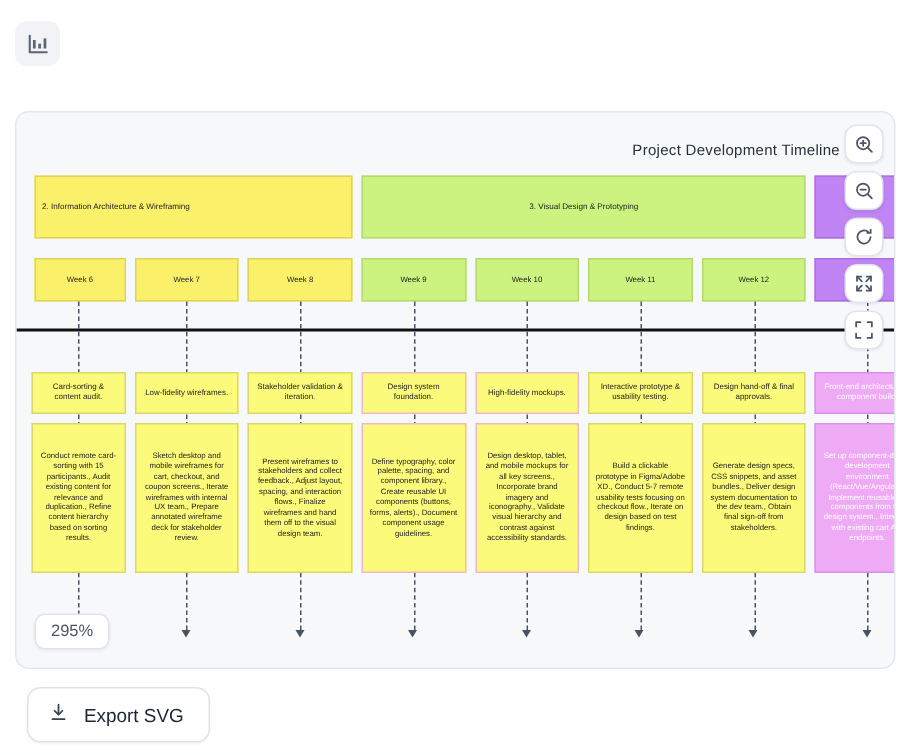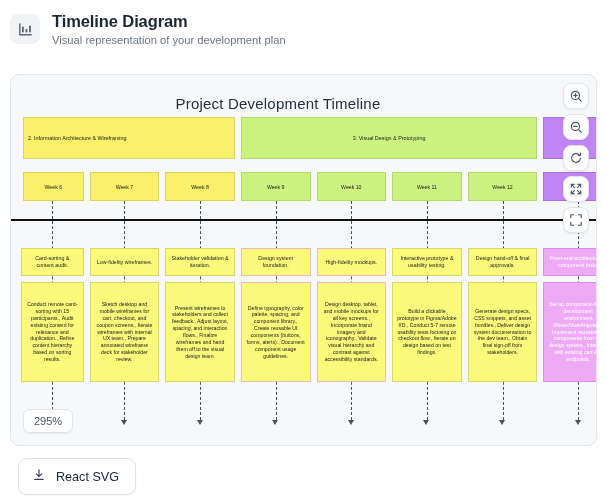--- a/index.html
+++ b/index.html
@@ -52,24 +52,24 @@
     overflow: hidden;
   }
   .canvas {
     position: absolute;
     inset: 0;
   }
 
   
   .diagram-title {
     position: absolute;
-    left: 0; right: 15px;
+    left: 0; right: 0;
     top: 20px;
-    text-align: center;
-    font-size: 15px;
+    text-align: right;
+    font-size: 10px;
     color: #25303f;
     letter-spacing: 0.2px;
     padding-right: 36px;
   }
 
   
   .phase-row { position: absolute; left: 0; right: 0; top: 42px; height: 42px; }
   .phase {
     position: absolute;
     top: 0; height: 42px;
@@ -187,24 +187,20 @@
 <body>
 
 <div class="page-header">
   <div class="header-icon-box">
     <svg width="17" height="17" viewBox="0 0 24 24" fill="none" stroke="#5b6576" stroke-width="2" stroke-linecap="round" stroke-linejoin="round">
       <path d="M4 4v15.5h16"></path>
       <rect x="7" y="8" width="2.6" height="8" fill="#5b6576" stroke="none"></rect>
       <rect x="12" y="11.5" width="2.6" height="4.5" fill="#5b6576" stroke="none"></rect>
       <rect x="17" y="6.5" width="2.6" height="9.5" fill="#5b6576" stroke="none"></rect>
     </svg>
-  </div>
-  <div class="header-texts">
-    <div class="page-title">Timeline Diagram</div>
-    <div class="page-subtitle">Visual representation of your development plan</div>
   </div>
 </div>
 
 <div class="diagram-shell">
   <div class="canvas" id="canvas">
 
     <div class="diagram-title">Project Development Timeline</div>
 
     <div class="phase-row" id="phase-row">
         <div class="phase clipped-left" style="left: 12px; width: 211.875px; background: rgb(250, 240, 106); border: 1px solid rgb(220, 212, 94);">
@@ -365,15 +361,15 @@
 
 <div class="footer">
   <div class="export-btn">
     <span>
       <svg width="14" height="14" viewBox="0 0 24 24" fill="none" stroke="#37414f" stroke-width="2" stroke-linecap="round" stroke-linejoin="round">
         <line x1="12" y1="3" x2="12" y2="14"></line>
         <polyline points="7.5 10 12 14.5 16.5 10"></polyline>
         <line x1="5" y1="19.5" x2="19" y2="19.5"></line>
       </svg>
     </span>
-    <span>React SVG</span>
+    <span>Export SVG</span>
   </div>
 </div>
 
 </body></html>

